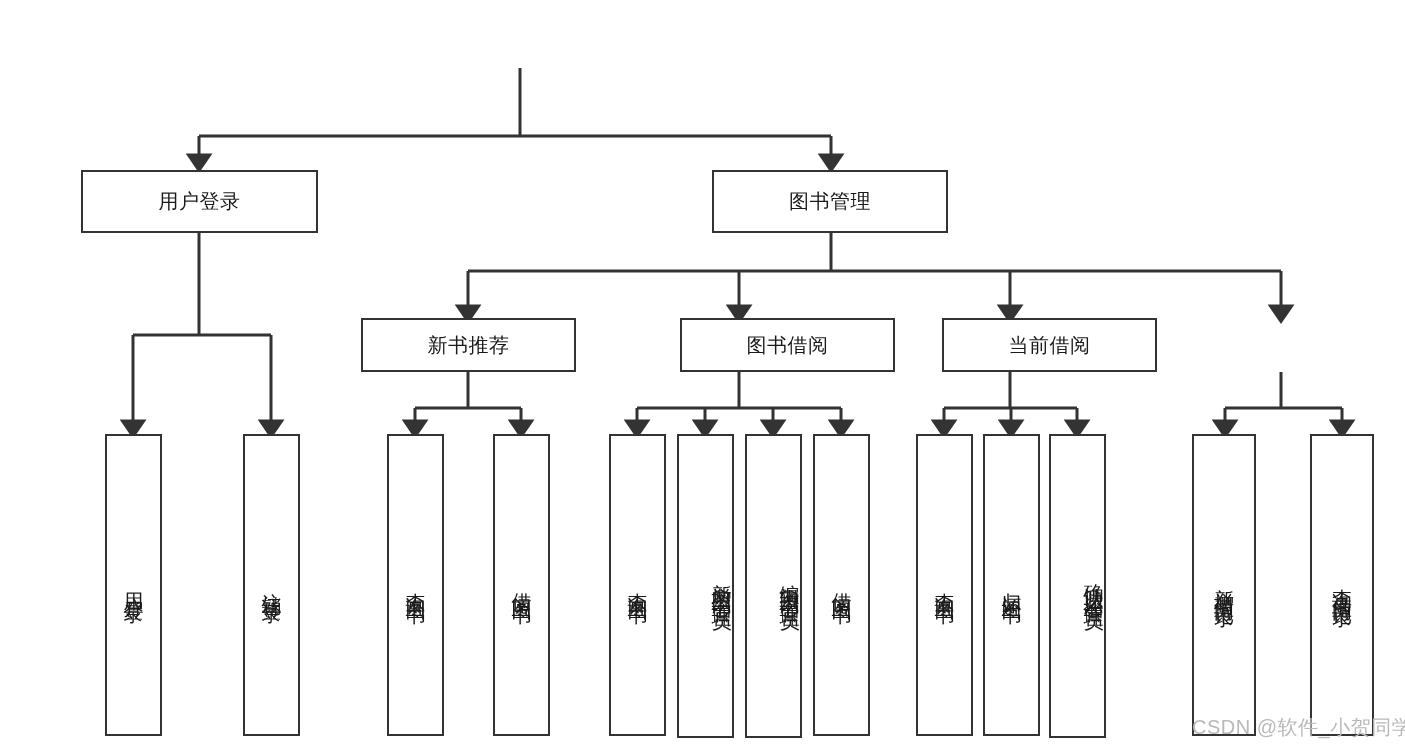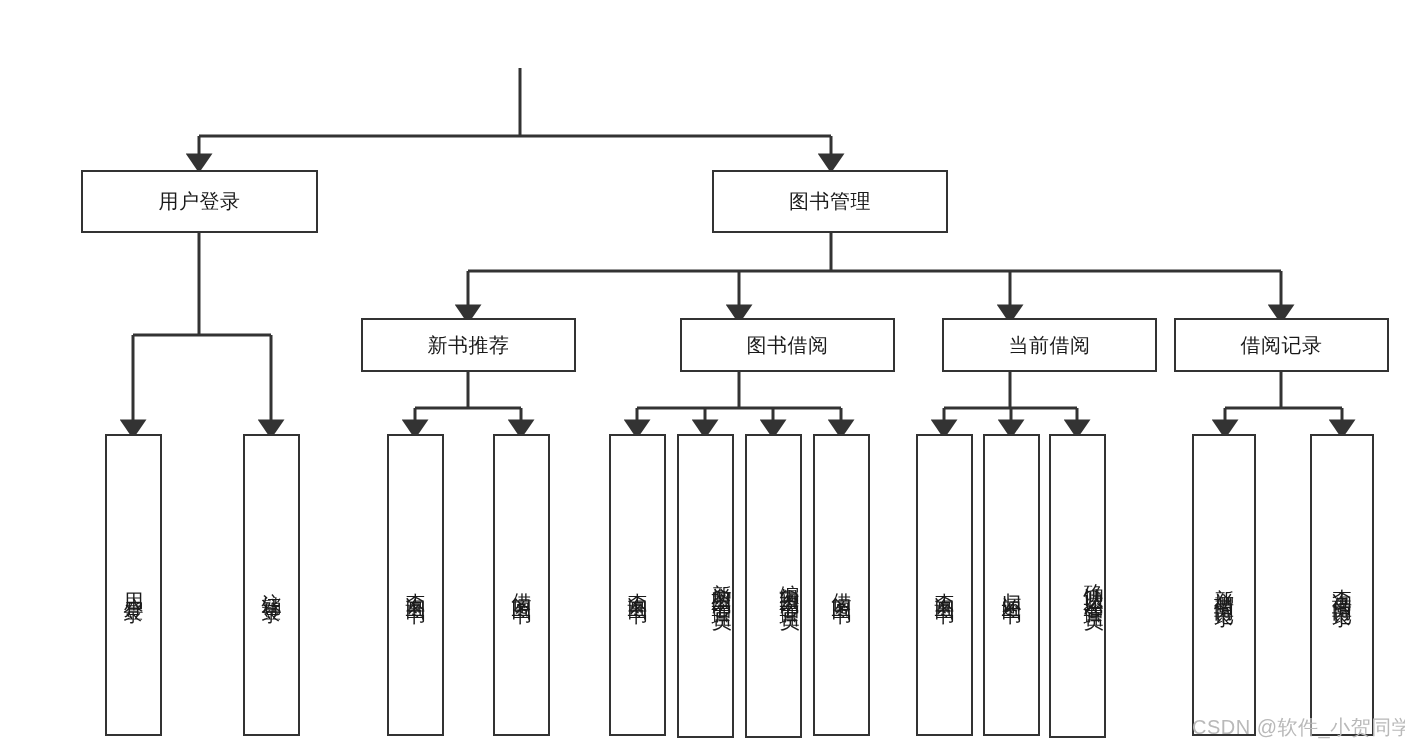--- a/index.html
+++ b/index.html
@@ -143,23 +143,20 @@
 
   <div class="node l1" style="left:712px; top:170px; width:236px; height:63px;">
     <span class="node-label">图书管理</span>
   </div>
   <div class="node l2" style="left:632px; top:318px; width:215px; height:54px;margin-left:48px;">
     <span class="node-label">图书借阅</span>
   </div>
   <div class="node l2" style="left:903px; top:318px; width:215px; height:54px;margin-left:39px;">
     <span class="node-label">当前借阅</span>
   </div>
-  <div class="node l2" style="left:1174px; top:318px; width:215px; height:54px;">
-    <span class="node-label">借阅记录</span>
-  </div>
 
   <div class="node leaf" style="left:105px; top:434px; width:57px; height:302px;">
     <span class="node-label">用户登录</span>
   </div>
   <div class="node leaf" style="left:243px; top:434px; width:57px; height:302px;">
     <span class="node-label">注销登录</span>
   </div>
 
   <div class="node leaf" style="left:387px; top:434px; width:57px; height:302px;">
     <span class="node-label">查询图书</span>

